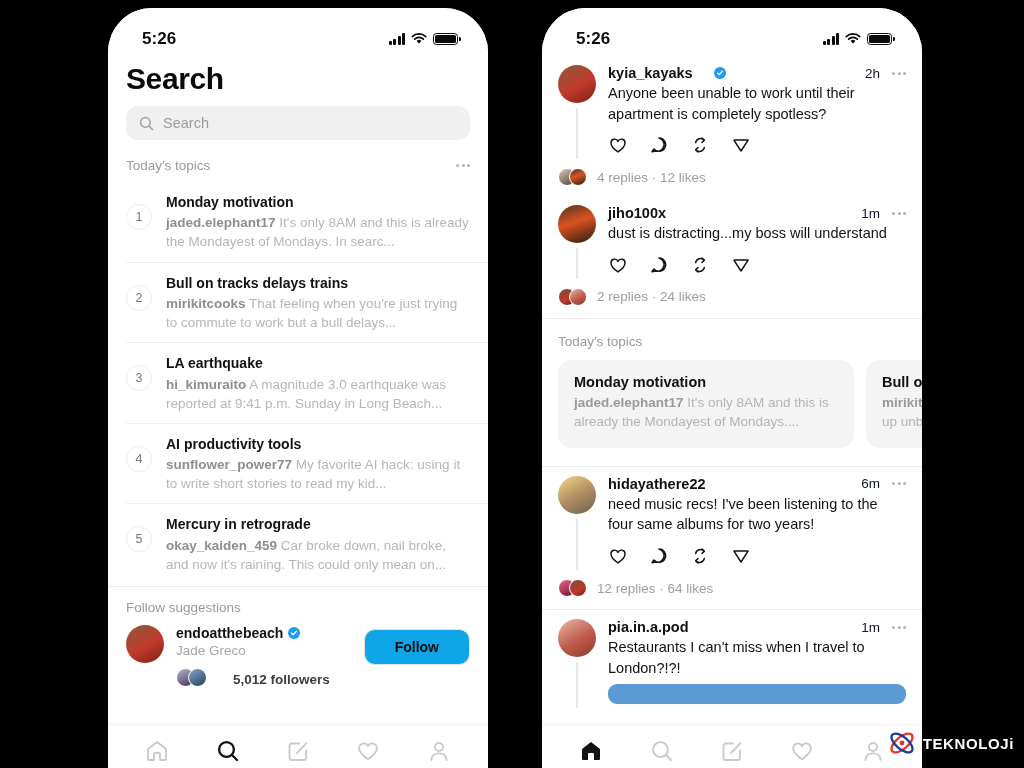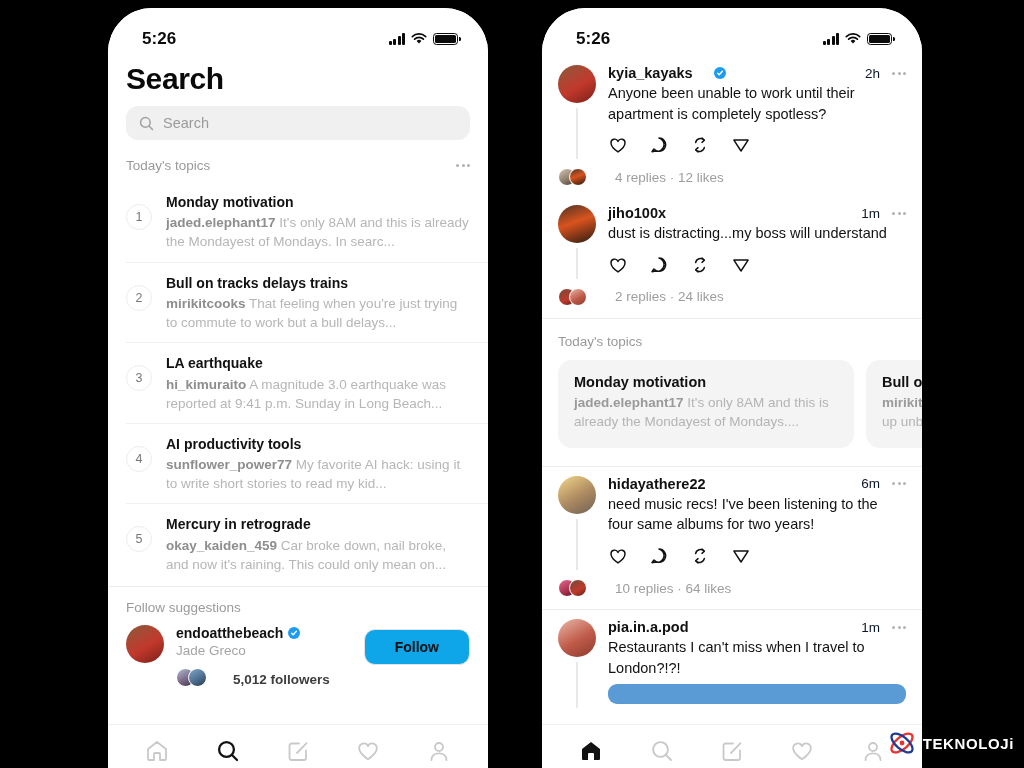--- a/index.html
+++ b/index.html
@@ -257,21 +257,21 @@
     line-height: 1.42;
     margin-top: 2px;
   }
   .actions {
     display: flex; gap: 21px;
     margin-top: 11px;
     align-items: center;
   }
   .actions .act { width: 20px; height: 20px; display: block; }
   .post-stats {
-    display: flex; align-items: center; gap: 28px;
+    display: flex; align-items: center; gap: 10px;
     padding: 9px 16px 10px 16px;
   }
   .post-stats .facepile span { width: 18px; height: 18px; }
   .ps-text { font-size: 13.5px; color: #9e9e9e; }
 
   .feed-sep { height: 1px; background: #ededed; margin: 2px 0 0 0; }
 
   .topics-label {
     font-size: 13.5px;
     color: #9a9a9a;
@@ -655,21 +655,21 @@
                   <path d="M3.2 5.6 L18.8 5.6 L11 17.6 Z" stroke="#111111" stroke-width="1.6" fill="none" stroke-linejoin="round"></path>
                 </svg>
             </div>
           </div>
         </div>
         <div class="post-stats">
           <span class="facepile">
             <span class="av-h"></span>
             <span class="av-e"></span>
           </span>
-          <span class="ps-text">10 replies · 64 likes</span>
+          <span class="ps-text">12 replies · 64 likes</span>
         </div>
 
         <div class="feed-sep"></div>
 
         <div class="post">
           <div class="post-left">
             <div class="avatar lg av-d"></div>
             <div class="thread-line"></div>
           </div>
           <div class="post-main">

